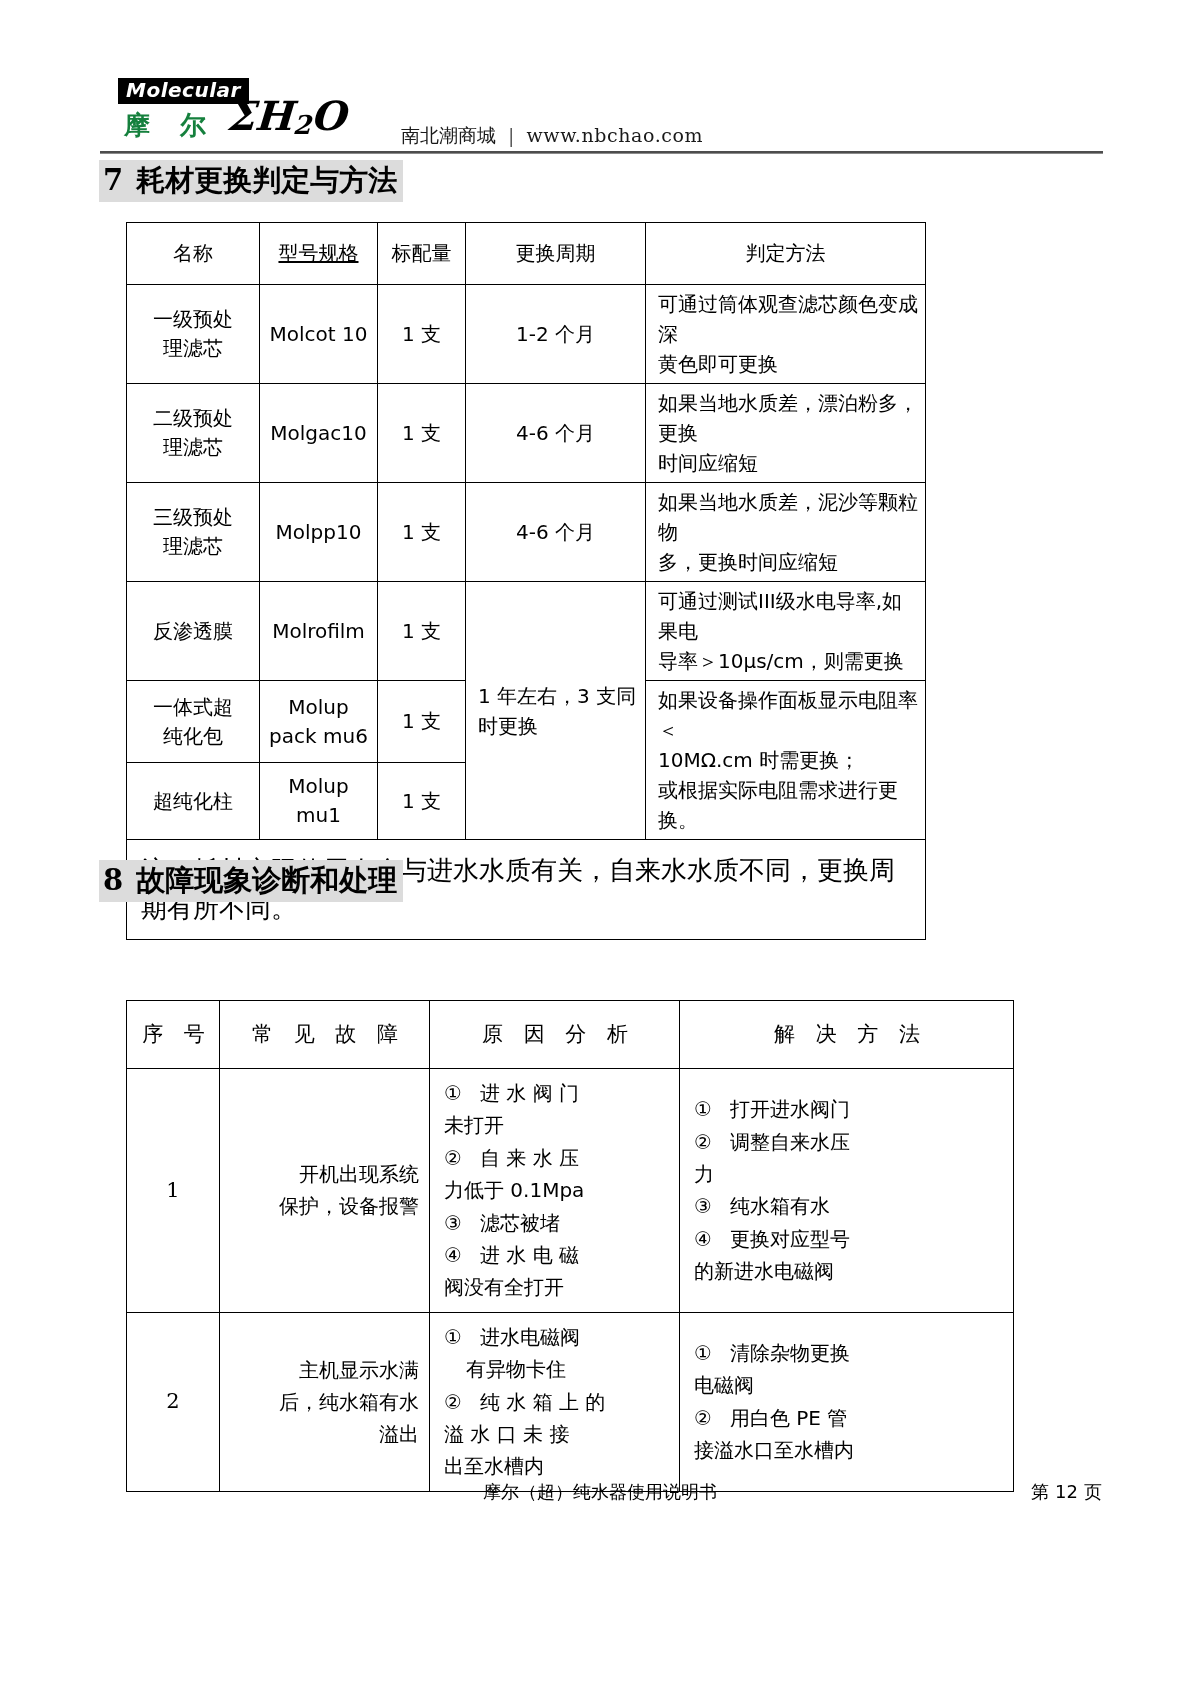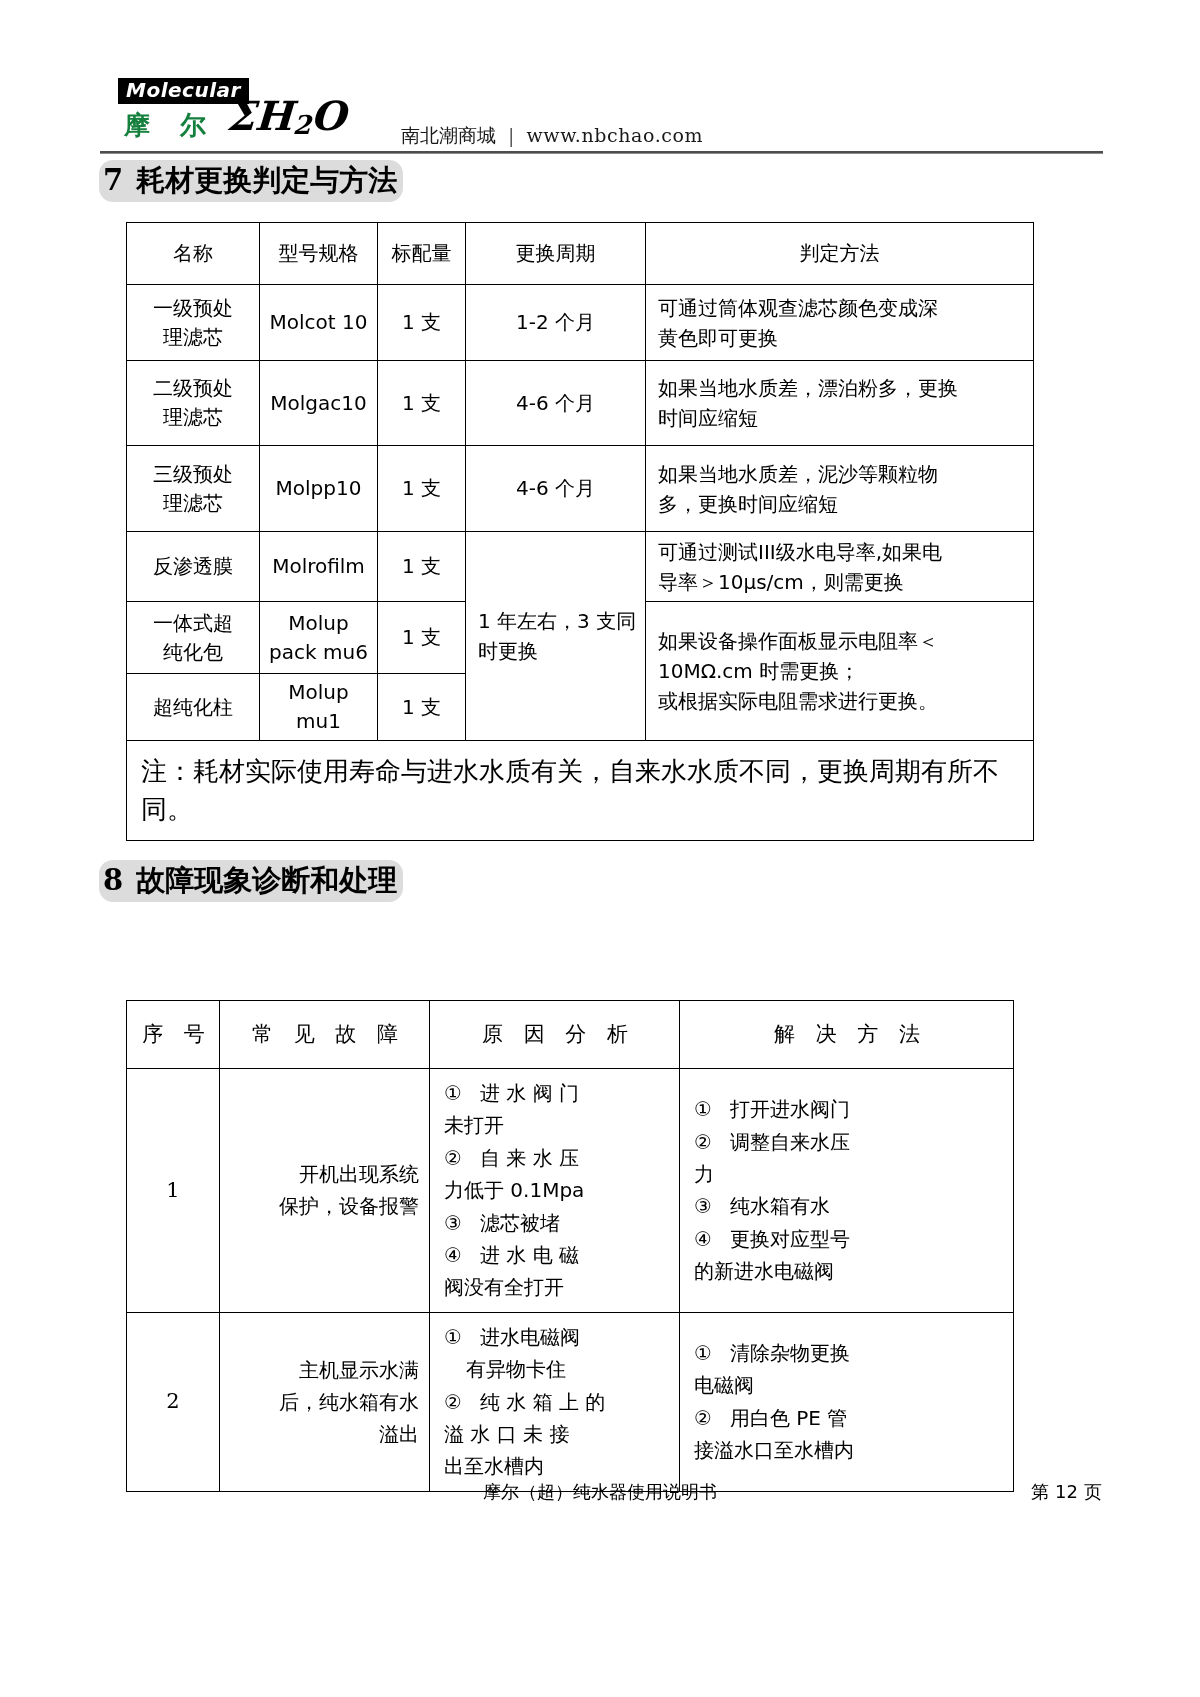--- a/index.html
+++ b/index.html
@@ -102,21 +102,20 @@
   .section-heading {
     position: absolute;
     font-family: "DejaVu Serif", "Liberation Serif", serif;
     font-weight: bold;
     font-size: 29px;
     color: #000;
     background: #dcdcdc;
     padding: 2px 6px 4px 4px;
     white-space: nowrap;
     line-height: 1.25;
-    border-radius: 14px;
   }
   .section-heading .num {
     font-family: "DejaVu Serif", "Liberation Serif", serif;
     margin-right: 13px;
   }
   #sec7 { left: 99px; top: 160px; }
   #sec8 { left: 99px; top: 860px; }
 
   
   table {
@@ -130,37 +129,37 @@
     vertical-align: middle;
     font-family: "DejaVu Sans", "Liberation Sans", sans-serif;
     font-size: 20px;
     color: #000;
     line-height: 1.45;
   }
 
   
   #table-consumables {
     left: 126px; top: 222px;
-    width: 908px;
+    width: 800px;
   }
   #table-consumables td { text-align: center; }
   #table-consumables td.desc {
     text-align: left;
     padding-left: 12px;
     padding-right: 6px;
     line-height: 1.5;
   }
   #table-consumables th {
     text-align: center;
     font-weight: normal;
     font-size: 20px;
     height: 62px;
   }
   #table-consumables .cell-name { width: 133px; }
-  #table-consumables .cell-model { width: 118px; }
+  #table-consumables .cell-model { width: 118px; text-decoration: underline; }
   #table-consumables .cell-qty { width: 88px; }
   #table-consumables .cell-cycle { width: 180px; }
   #table-consumables .note-cell {
     text-align: left;
     padding: 12px 14px;
     font-size: 26px;
   }
   .latin { font-family: "DejaVu Sans", "Liberation Sans", sans-serif; }
 
   

